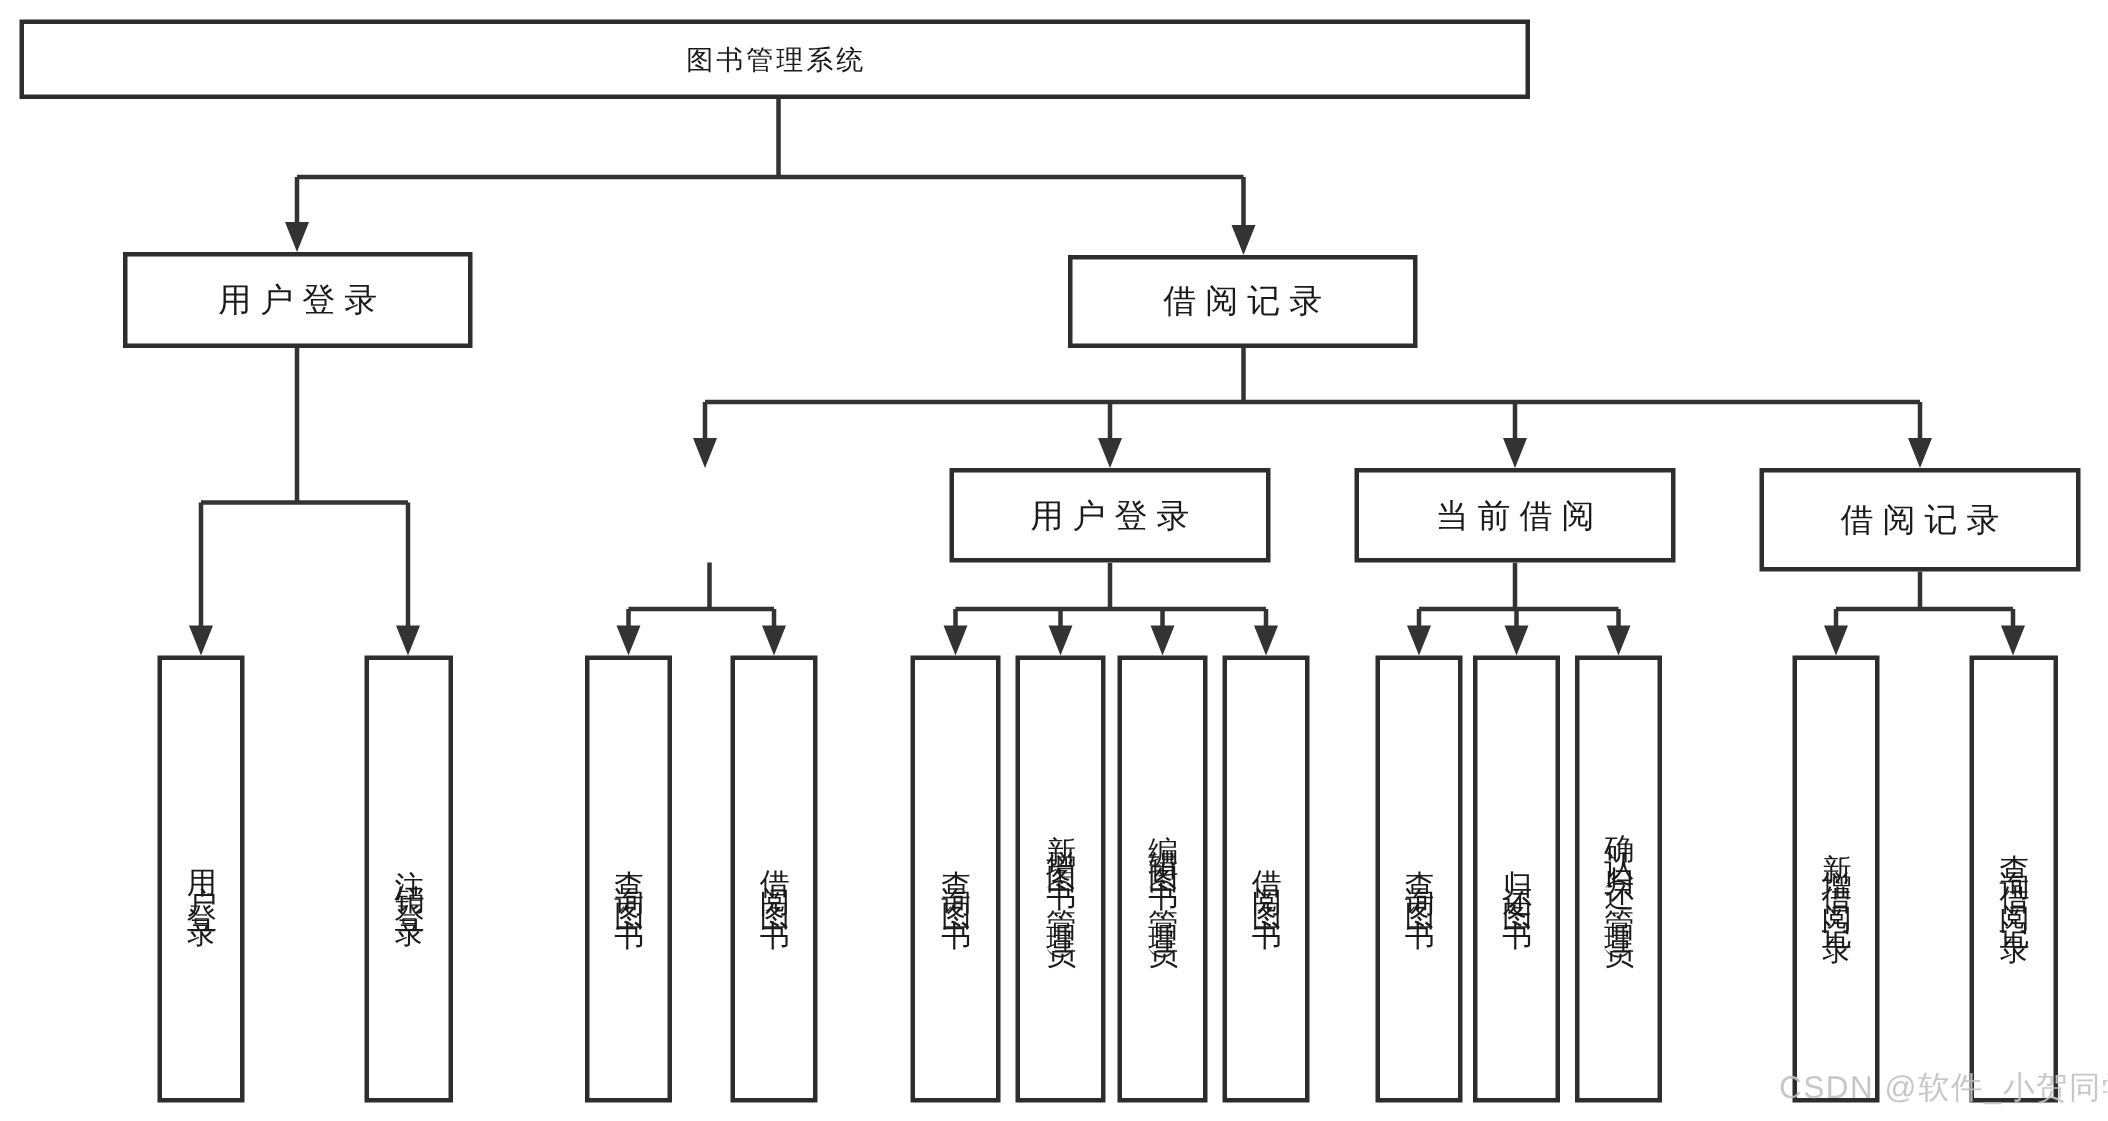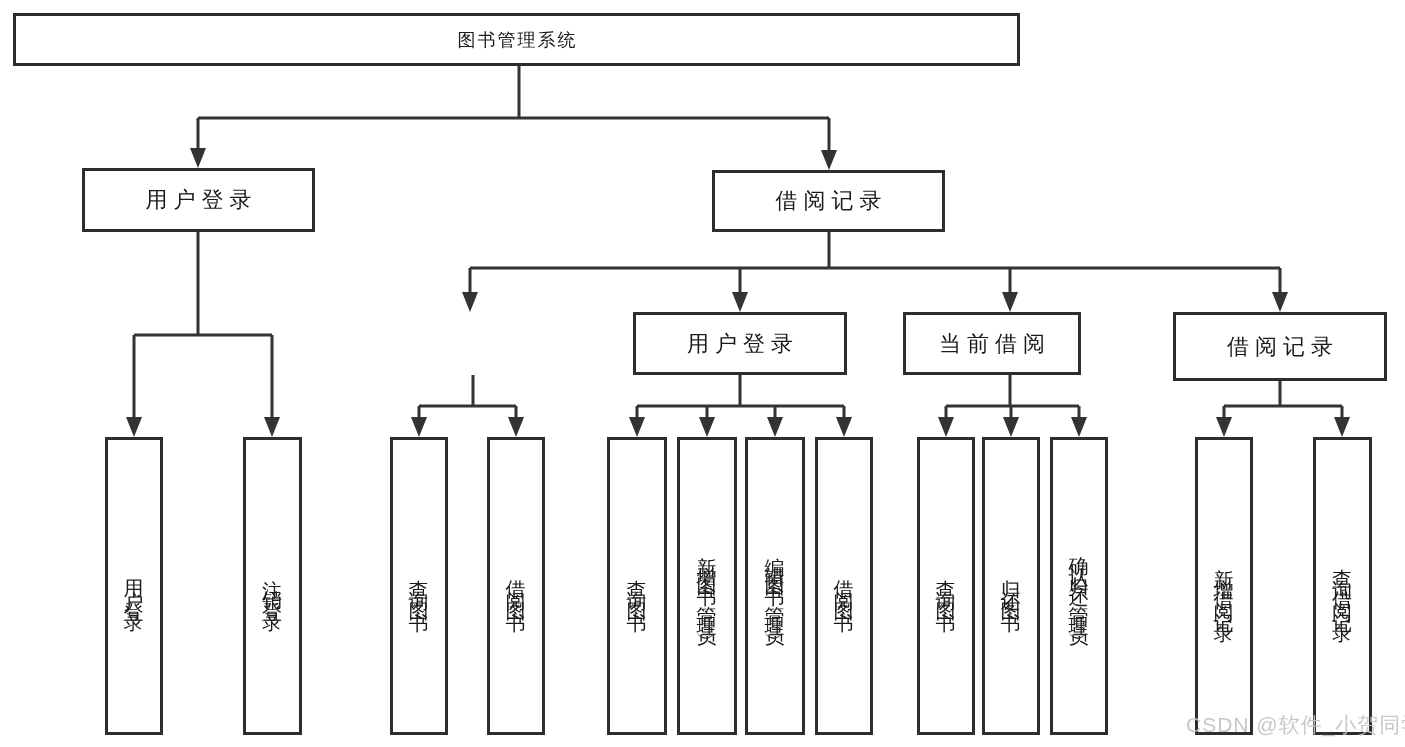--- a/index.html
+++ b/index.html
@@ -106,21 +106,21 @@
   <div class="hbox" style="left:82px; top:168px; width:233px; height:64px;">
     <span>用户登录</span>
   </div>
   <div class="hbox" style="left:712px; top:170px; width:233px; height:62px;">
     <span>借阅记录</span>
   </div>
 
   <div class="hbox" style="left:633px; top:312px; width:214px; height:63px;">
     <span>用户登录</span>
   </div>
-  <div class="hbox" style="left:903px; top:312px; width:178px; height:63px;">
+  <div class="hbox" style="left:903px; top:312px; width:214px; height:63px;">
     <span>当前借阅</span>
   </div>
   <div class="hbox" style="left:1173px; top:312px; width:214px; height:69px;">
     <span>借阅记录</span>
   </div>
 
   <div class="vbox" style="left:105px;">
     <span class="vlabel">用户登录</span>
   </div>
   <div class="vbox" style="left:243px; width:59px;">

